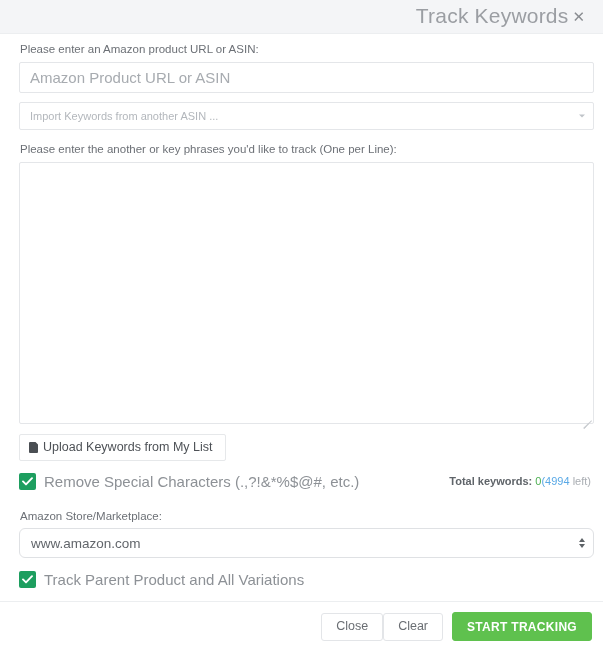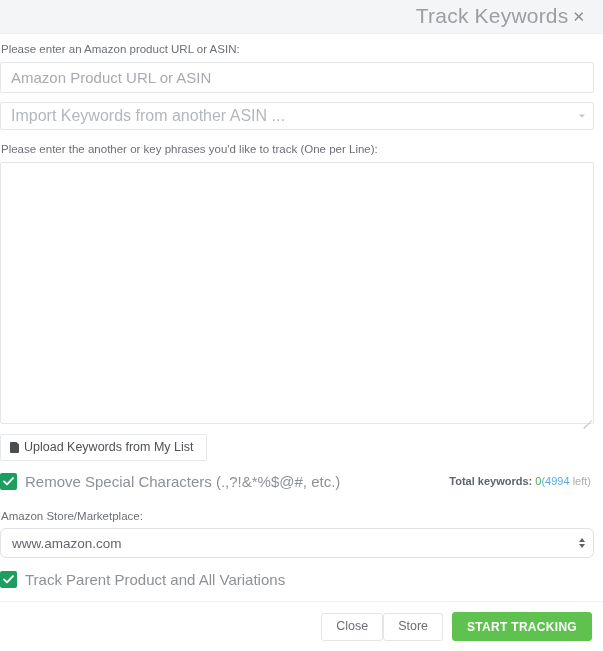--- a/index.html
+++ b/index.html
@@ -52,21 +52,21 @@
     cursor: pointer;
     padding: 3px 4px;
     background: none;
     border: 0;
     font-family: "Liberation Sans", sans-serif;
   }
 
   
   .modal-body {
     flex: 1 1 auto;
-    padding: 9px 9px 0 0;
+    padding: 9px 9px 0 19px;
     overflow: hidden;
   }
 
   .field-label {
     font-size: 11.5px;
     color: #6c7076;
     margin: 0 0 5px 1px;
     line-height: 1.2;
   }
 
@@ -92,21 +92,21 @@
     border: 1px solid #e4e6e9;
     border-radius: 2px;
     background: #fff;
     margin-top: 9px;
     display: flex;
     align-items: center;
     padding: 0 20px 0 10px;
     cursor: pointer;
   }
   .select2-placeholder {
-    font-size: 16px;
+    font-size: 11px;
     color: #b3b7bc;
     white-space: nowrap;
     overflow: hidden;
   }
   .select2-caret {
     position: absolute;
     right: 8px;
     top: 50%;
     transform: translateY(-50%);
     width: 0; height: 0;
@@ -379,18 +379,18 @@
         </svg>
       </span>
       <span class="cbox-label">Track Parent Product and All Variations</span>
     </div>
 
   </div>
 
   <div class="modal-footer">
     <button class="btn btn-default">Close</button>
     <div class="footer-right">
-      <button class="btn btn-default">Store</button>
+      <button class="btn btn-default">Clear</button>
       <button class="btn btn-success">START TRACKING</button>
     </div>
   </div>
 
 </div>
 
 </body></html>

